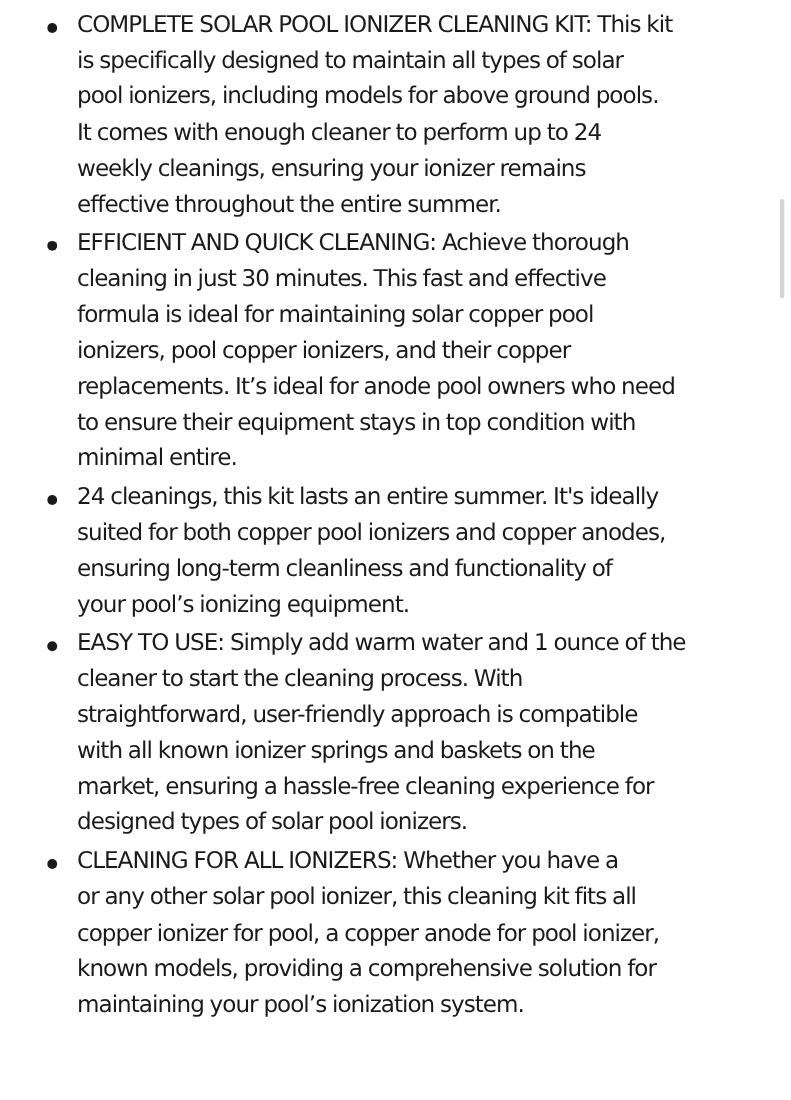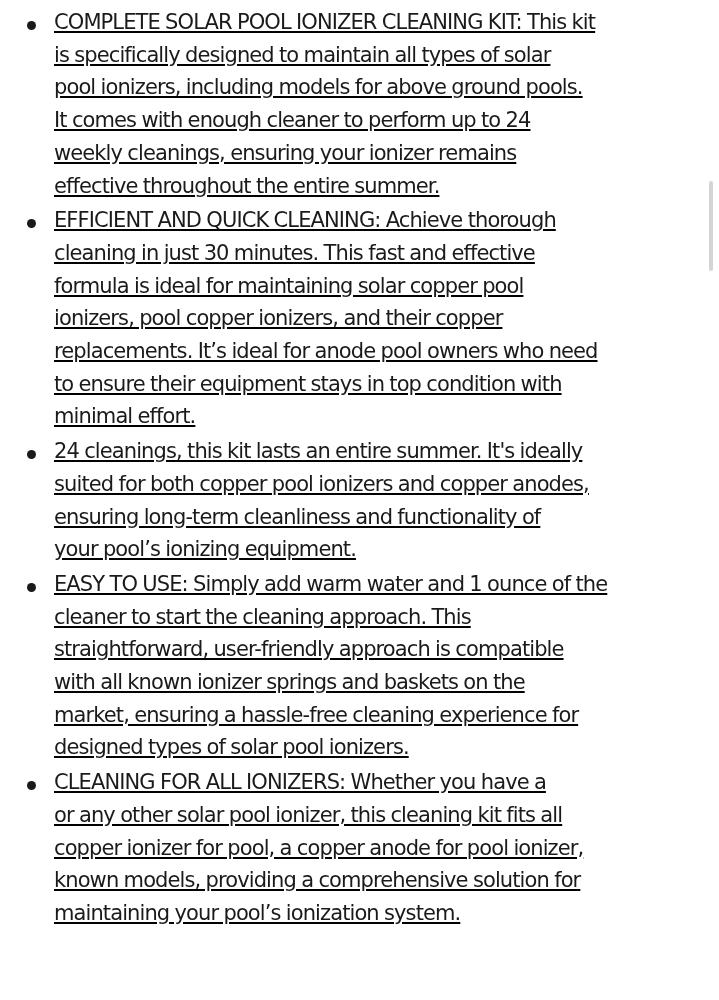--- a/index.html
+++ b/index.html
@@ -1,17 +1,17 @@
 <!DOCTYPE html>
 <html><head>
 <meta charset="utf-8">
 <style>
   html, body { margin: 0; padding: 0; background: #ffffff; }
   body { width: 719px; height: 1000px; overflow: hidden; position: relative; }
-  .content { position: absolute; left: 0; top: 6px; width: 700px; text-decoration: underline; }
+  .content { position: absolute; left: 16px; top: 6px; width: 700px; }
   ul.bullets { list-style: none; margin: 0; padding: 0; }
   li.bullet-item { position: relative; padding-left: 54px; margin: 0 0 2px 0; }
   .bullet-dot { position: absolute; left: 27px; top: 15px; width: 9px; height: 9px; border-radius: 50%; background: #1a1a1a; }
   .bullet-text {
     font-family: "DejaVu Sans", sans-serif;
     font-size: 21px;
     line-height: 32.7px;
     color: #1a1a1a;
     letter-spacing: -0.9px;
     word-spacing: -0.5px;
@@ -39,37 +39,37 @@
     </li>
     <li class="bullet-item">
       <span class="bullet-dot"></span>
       <span class="bullet-text">
         <span class="line">EFFICIENT AND QUICK CLEANING: Achieve thorough</span>
         <span class="line">cleaning in just 30 minutes. This fast and effective</span>
         <span class="line">formula is ideal for maintaining solar copper pool</span>
         <span class="line">ionizers, pool copper ionizers, and their copper</span>
         <span class="line">replacements. It’s ideal for anode pool owners who need</span>
         <span class="line">to ensure their equipment stays in top condition with</span>
-        <span class="line">minimal effort.</span>
+        <span class="line">minimal entire.</span>
       </span>
     </li>
     <li class="bullet-item">
       <span class="bullet-dot"></span>
       <span class="bullet-text">
         <span class="line">24 cleanings, this kit lasts an entire summer. It's ideally</span>
         <span class="line">suited for both copper pool ionizers and copper anodes,</span>
         <span class="line">ensuring long-term cleanliness and functionality of</span>
         <span class="line">your pool’s ionizing equipment.</span>
       </span>
     </li>
     <li class="bullet-item">
       <span class="bullet-dot"></span>
       <span class="bullet-text">
         <span class="line">EASY TO USE: Simply add warm water and 1 ounce of the</span>
-        <span class="line">cleaner to start the cleaning approach. This</span>
+        <span class="line">cleaner to start the cleaning process. With</span>
         <span class="line">straightforward, user-friendly approach is compatible</span>
         <span class="line">with all known ionizer springs and baskets on the</span>
         <span class="line">market, ensuring a hassle-free cleaning experience for</span>
         <span class="line">designed types of solar pool ionizers.</span>
       </span>
     </li>
     <li class="bullet-item">
       <span class="bullet-dot"></span>
       <span class="bullet-text">
         <span class="line">CLEANING FOR ALL IONIZERS: Whether you have a</span>

